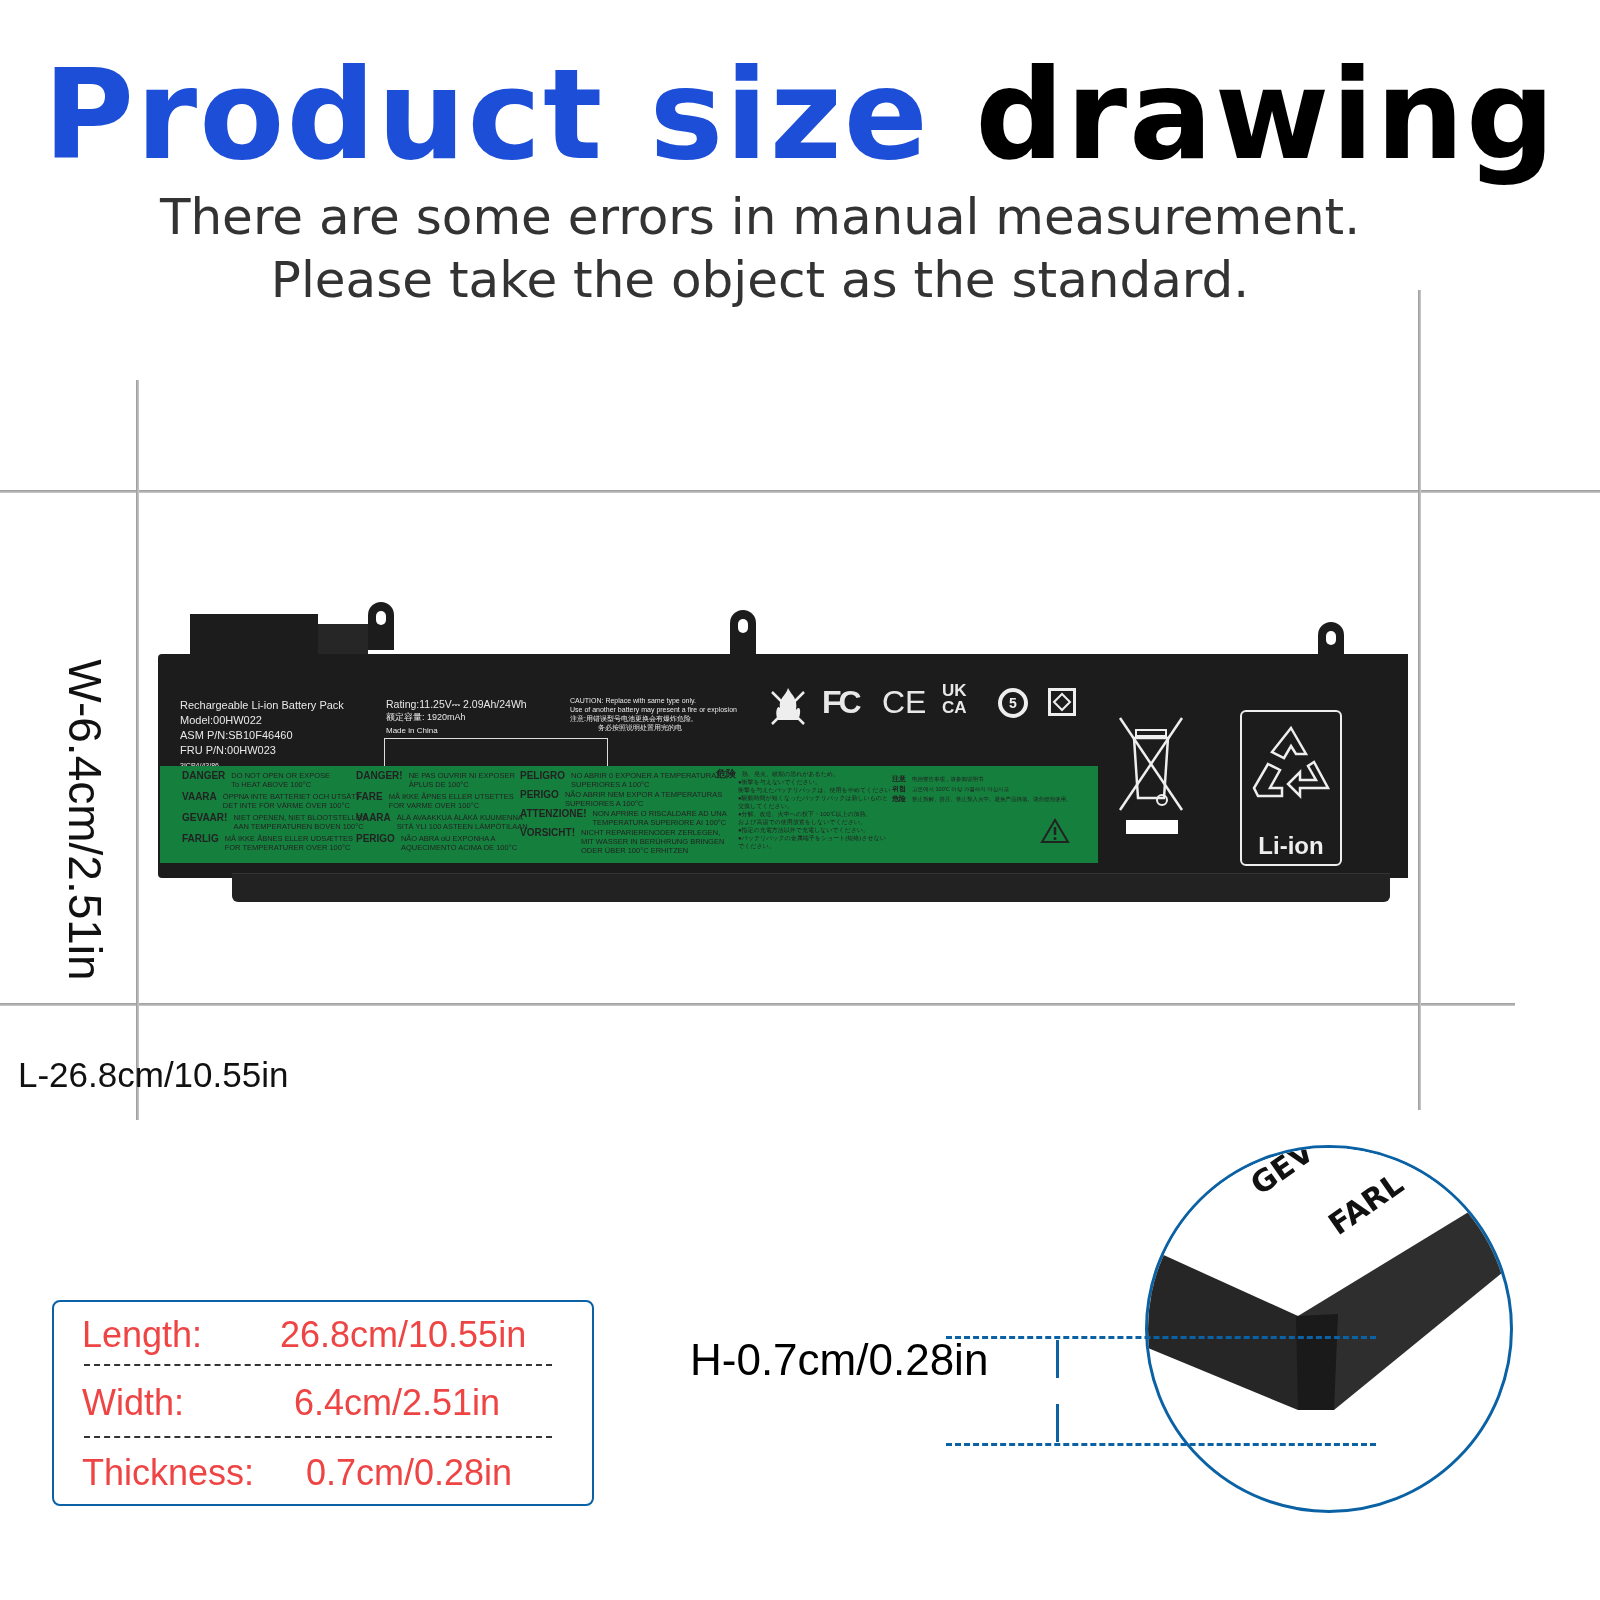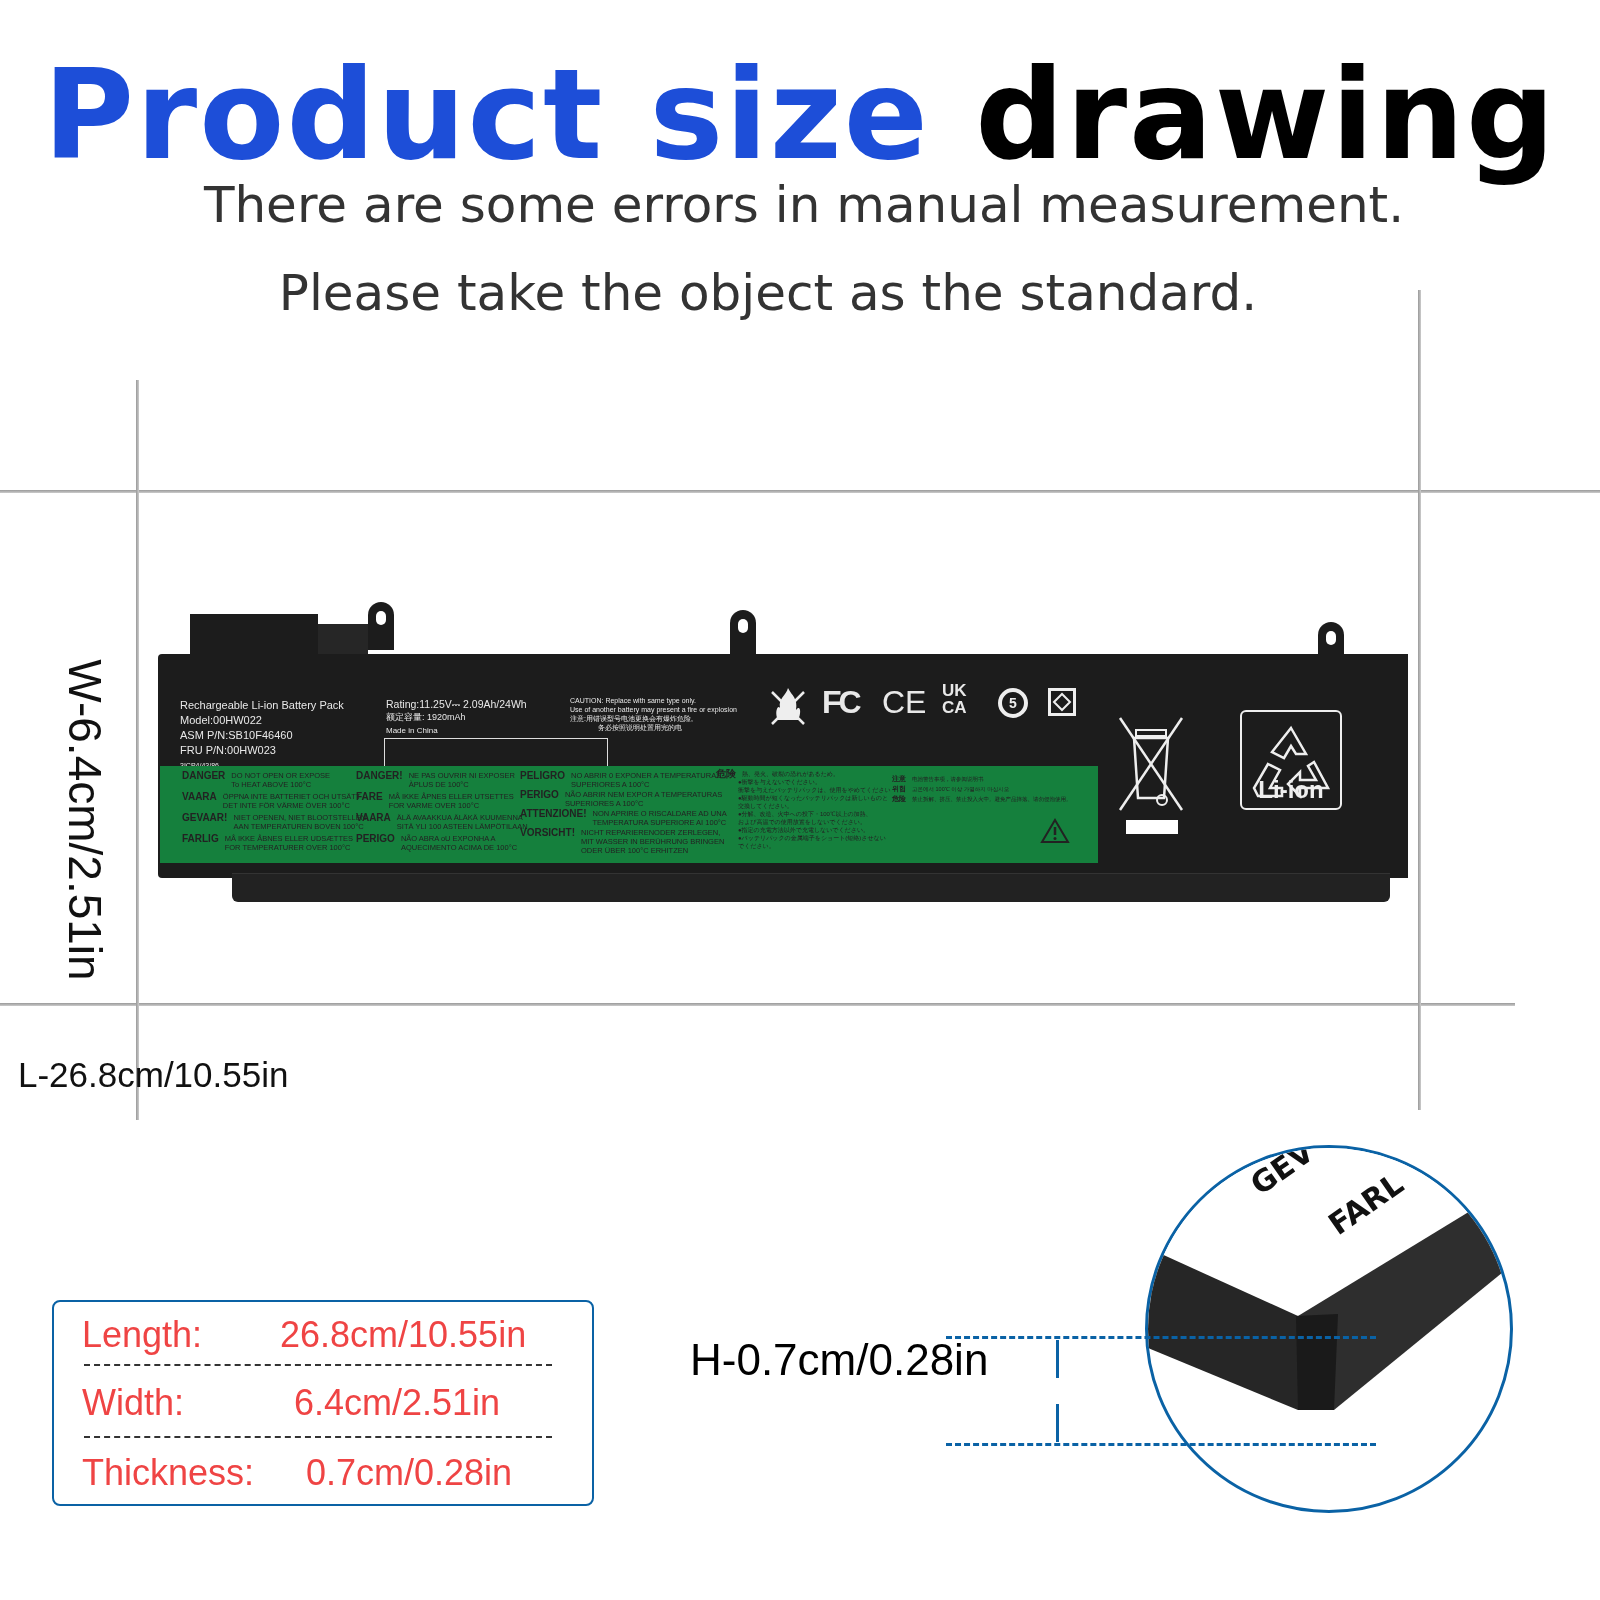--- a/index.html
+++ b/index.html
@@ -34,22 +34,22 @@
   .blue-dash{position:absolute;border-top:3px dashed #0a62a5;}
   .circle{left:1145px;top:1145px;width:362px;height:362px;border:3px solid #0a62a5;border-radius:50%;overflow:hidden;background:#fff;}
 </style>
 </head>
 <body>
 
 <div class="abs title">
   <span class="blue">Product size</span>
   <span class="black">drawing</span>
 </div>
-<div class="abs sub" style="top:176px;padding-left:44px;">There are some errors in manual measurement.</div>
-<div class="abs sub" style="top:264px;margin-left:8px;">Please take the object as the standard.</div>
+<div class="abs sub" style="top:188px;">There are some errors in manual measurement.</div>
+<div class="abs sub" style="top:251px;">Please take the object as the standard.</div>
 
 <div class="abs guide-h" style="left:0;top:490px;width:1600px;"></div>
 <div class="abs guide-h" style="left:0;top:1003px;width:1515px;"></div>
 <div class="abs guide-v" style="left:136px;top:380px;height:740px;"></div>
 <div class="abs guide-v" style="left:1418px;top:290px;height:820px;"></div>
 
 <div class="abs wlabel">
     <span>W-6.4cm/2.51in</span>
   </div>
 <div class="abs llabel">L-26.8cm/10.55in</div>
@@ -109,21 +109,21 @@
     <svg width="66" height="124" viewBox="0 0 66 124">
       <rect x="18" y="14" width="30" height="6" fill="none" stroke="#eee" stroke-width="2"></rect>
       <path d="M16 22 L50 22 L46 82 L20 82 Z" fill="none" stroke="#eee" stroke-width="2.5"></path>
       <circle cx="44" cy="84" r="5" fill="none" stroke="#eee" stroke-width="2"></circle>
       <line x1="2" y1="2" x2="64" y2="94" stroke="#eee" stroke-width="2.5"></line>
       <line x1="64" y1="2" x2="2" y2="94" stroke="#eee" stroke-width="2.5"></line>
       <rect x="8" y="104" width="52" height="14" fill="#fff"></rect>
     </svg>
   </div>
 
-  <div style="position:absolute;left:1082px;top:122px;width:102px;height:100px;border:2px solid #eee;border-radius:6px;box-sizing:border-box;">
+  <div style="position:absolute;left:1082px;top:122px;width:102px;height:156px;border:2px solid #eee;border-radius:6px;box-sizing:border-box;">
     <svg width="98" height="90" viewBox="0 0 98 90" style="position:absolute;left:0;top:6px;">
       <path d="M49 10 L64 36 L54 36 L49 28 L42 40 L30 34Z" fill="none" stroke="#eee" stroke-width="2.5"></path>
       <path d="M72 44 L86 70 L58 70 L58 78 L46 66 L58 54 L58 62 L74 62 L66 48Z" fill="none" stroke="#eee" stroke-width="2.5"></path>
       <path d="M26 46 L38 52 L28 70 L40 70 L40 78 L16 78 L12 70Z" fill="none" stroke="#eee" stroke-width="2.5"></path>
     </svg>
     <div style="position:absolute;left:0;bottom:4px;width:100%;text-align:center;color:#eee;font-size:24px;font-weight:bold;">Li-ion</div>
   </div>
 
   <div class="white-label">
 

